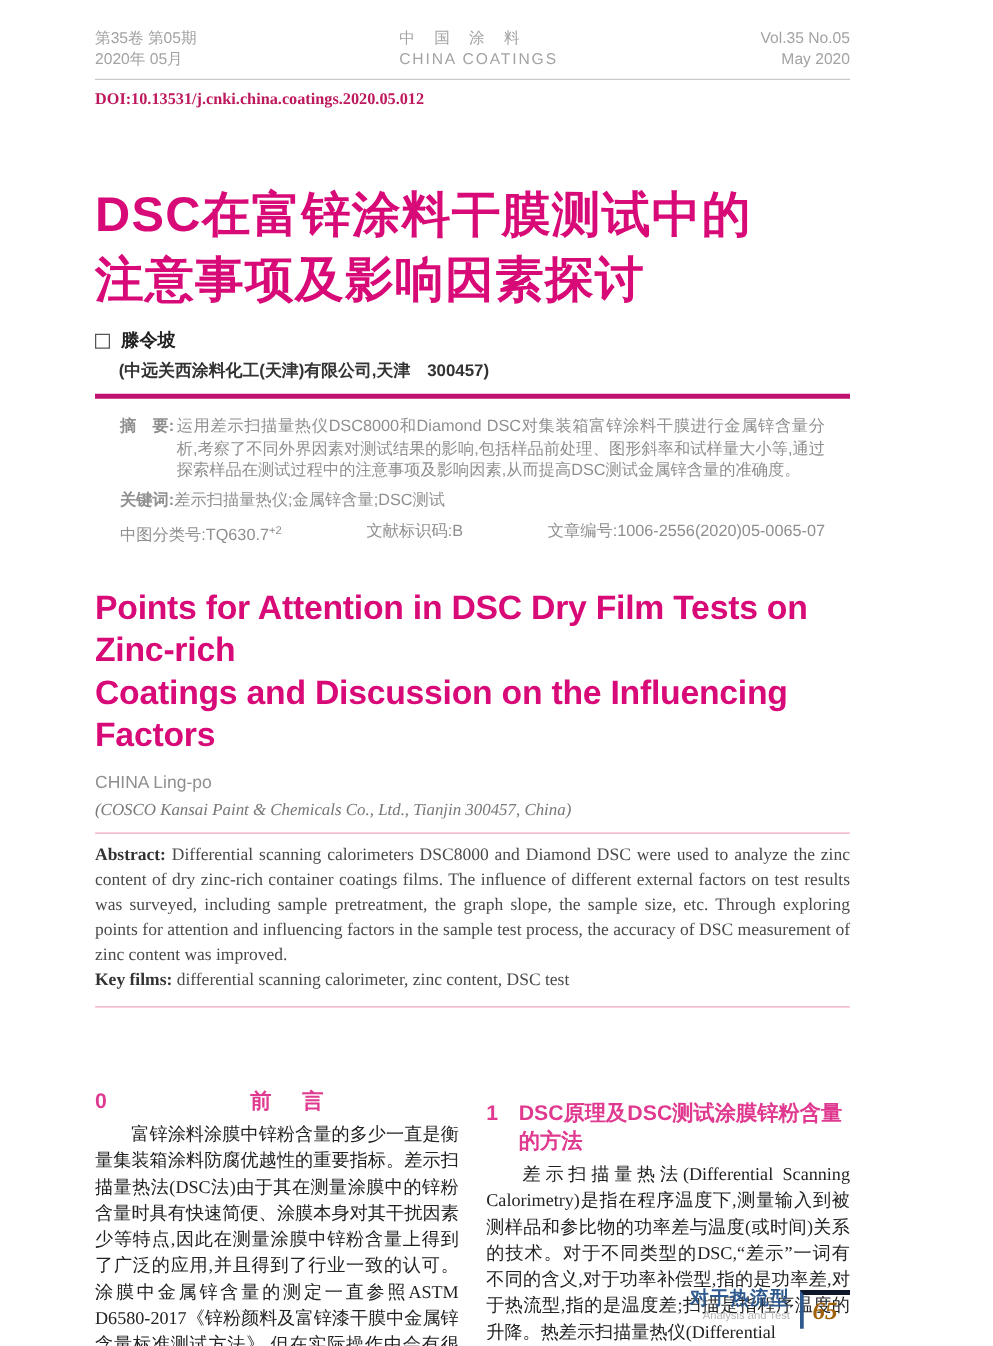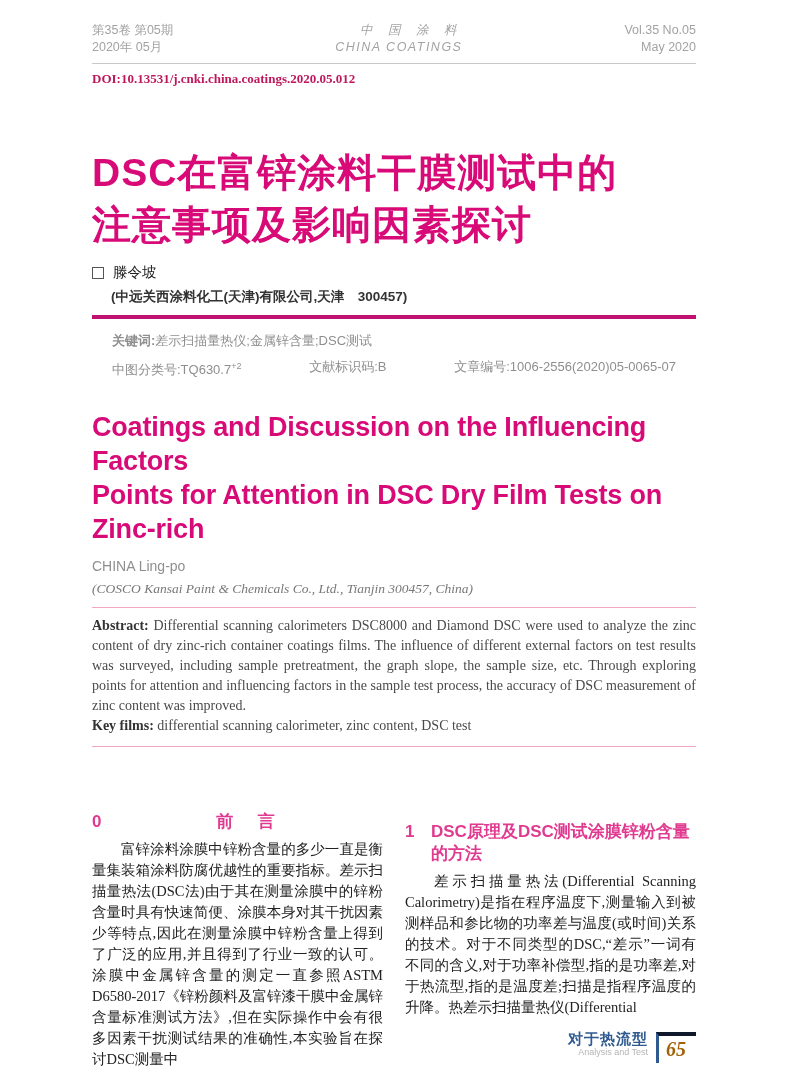--- a/index.html
+++ b/index.html
@@ -5,46 +5,45 @@
   html,body{margin:0;padding:0;background:#ffffff;}
   .page{
     position:relative;
     width:738px;height:1077px;
     box-sizing:border-box;
     background:#ffffff;
     font-family:"Liberation Sans","DejaVu Sans",sans-serif;
     color:#2a2a2a;
     overflow:hidden;
     padding:22px 58px 0 76px;
-    margin-left:16px;
   }
   
   .jheader{
     display:flex;justify-content:space-between;align-items:flex-start;
     color:#a3a3a3;font-size:12.5px;line-height:17px;
     border-bottom:1px solid #c9c9c9;padding-bottom:7px;
   }
   .jheader .col{white-space:nowrap;}
-  .jheader .center{text-align:right;font-style:italic;}
+  .jheader .center{text-align:left;}
   .jheader .right{text-align:right;}
   .zh-journal{letter-spacing:6px;}
   .en-journal{letter-spacing:1.5px;}
   .doi{
     margin-top:7px;
     font-family:"Liberation Serif","DejaVu Serif",serif;
     font-weight:bold;font-size:13px;color:#be185d;
   }
   
   .cn-title{
     margin-top:60px;
     color:#d80a78;
     font-size:39px;font-weight:800;line-height:52px;
     letter-spacing:1px;
   }
-  .author-row{margin-top:12px;font-size:14.5px;font-weight:normal;color:#222;display:flex;align-items:center;}
+  .author-row{margin-top:12px;font-size:14.5px;font-weight:bold;color:#222;display:flex;align-items:center;}
   .sq{
     display:inline-block;width:10px;height:10px;border:1.5px solid #555;
     margin-right:9px;background:#fff;
   }
   .affil-cn{margin-top:6px;margin-left:19px;font-size:13.5px;font-weight:600;color:#333;}
   .rule-thick{margin-top:9px;height:4px;background:#c01070;border:none;}
   
   .abs-cn{
     margin-top:13px;padding:0 20px;
     color:#8f8f8f;font-size:13px;line-height:17.5px;
@@ -144,33 +143,37 @@
 
   <div class="author-row">
     <span class="sq"></span>
     <span>滕令坡</span>
   </div>
   <div class="affil-cn">(中远关西涂料化工(天津)有限公司,天津　300457)</div>
 
   <hr class="rule-thick">
 
   <div class="abs-cn">
+    <div class="abs-row">
+      <span class="abs-label"><span>摘</span><span class="gap"></span><span>要:</span></span>
+      <span class="abs-text">运用差示扫描量热仪DSC8000和Diamond DSC对集装箱富锌涂料干膜进行金属锌含量分析,考察了不同外界因素对测试结果的影响,包括样品前处理、图形斜率和试样量大小等,通过探索样品在测试过程中的注意事项及影响因素,从而提高DSC测试金属锌含量的准确度。</span>
+    </div>
     <div class="kw-row">
       <span class="abs-label">关键词:</span><span>差示扫描量热仪;金属锌含量;DSC测试</span>
     </div>
     <div class="clc-row">
       <span><span>中图分类号:TQ630.7</span><sup>+2</sup></span>
       <span>文献标识码:B</span>
       <span>文章编号:1006-2556(2020)05-0065-07</span>
     </div>
   </div>
 
   <div class="en-title">
+    <div>Points for Attention in DSC Dry Film Tests on Zinc-rich</div>
     <div>Coatings and Discussion on the Influencing Factors</div>
-    <div>Points for Attention in DSC Dry Film Tests on Zinc-rich</div>
   </div>
   <div class="teng">CHINA Ling-po</div>
   <div class="affil-en">(COSCO Kansai Paint &amp; Chemicals Co., Ltd., Tianjin 300457, China)</div>
 
   <hr class="rule-pink">
 
   <div class="abs-en">
     <div><b>Abstract:</b><span> Differential scanning calorimeters DSC8000 and Diamond DSC were used to analyze the zinc content of dry zinc-rich container coatings films. The influence of different external factors on test results was surveyed, including sample pretreatment, the graph slope, the sample size, etc. Through exploring points for attention and influencing factors in the sample test process, the accuracy of DSC measurement of zinc content was improved.</span></div>
     <div class="kw-en"><b>Key films:</b><span> differential scanning calorimeter, zinc content, DSC test</span></div>
   </div>

